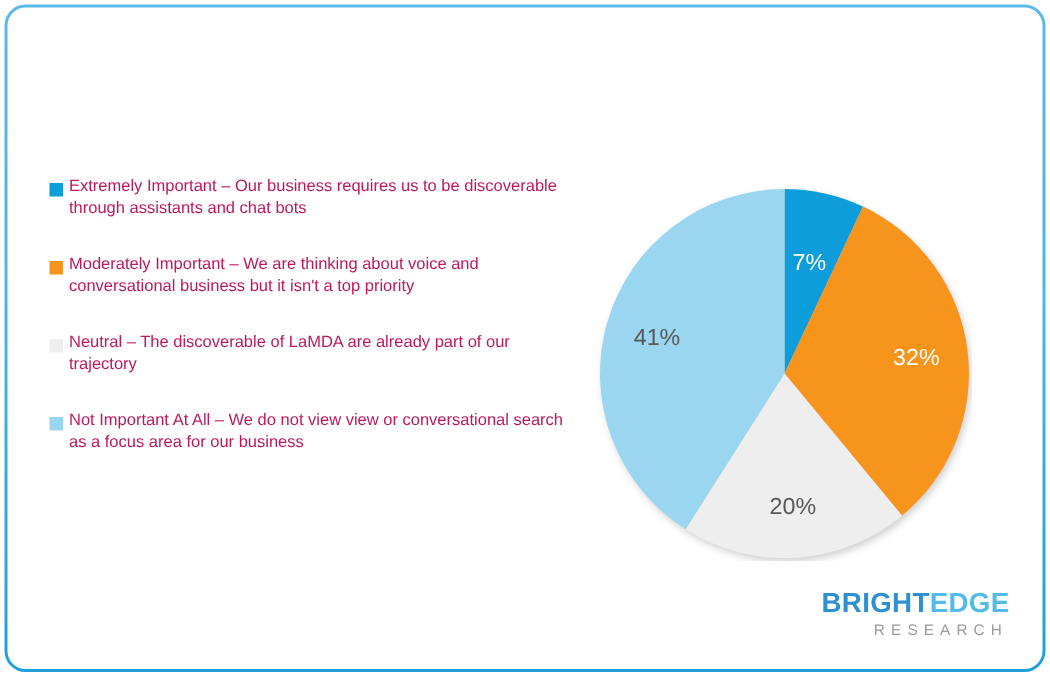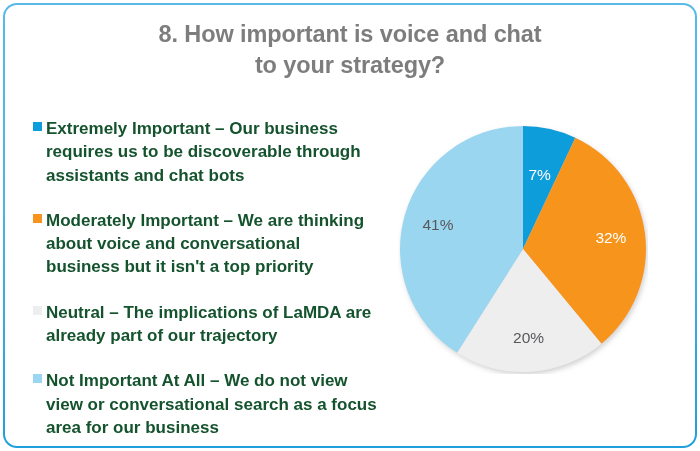--- a/index.html
+++ b/index.html
@@ -72,24 +72,23 @@
     margin-bottom: 22px;
   }
   .legend-marker {
     width: 9px;
     height: 9px;
     flex: 0 0 9px;
     margin-top: 5px;
     margin-right: 4px;
   }
   .legend-label {
-    color: #14532d;
-    font-size: 17px;
+    color: #be185d;
+    font-size: 11px;
     line-height: 1.37;
-    font-weight: bold;
   }
 
   
   #pie-wrap {
     position: absolute;
     left: 393px;
     top: 119px;
     width: 250px;
     height: 250px;
   }
@@ -128,37 +127,33 @@
     padding-right: 1px;
   }
 </style>
 </head>
 <body>
 
 <div id="slide">
   <div id="frame">
     <div id="frame-inner">
 
-      <div id="title">
-        <span class="tline">8. How important is voice and chat</span>
-        <span class="tline">to your strategy?</span>
-      </div>
 
       <div id="legend">
         <div class="legend-item">
           <span class="legend-marker" style="background:#0d9ddb"></span>
           <span class="legend-label">Extremely Important – Our business requires us to be discoverable through assistants and chat bots</span>
         </div>
         <div class="legend-item">
           <span class="legend-marker" style="background:#f7941e"></span>
           <span class="legend-label">Moderately Important – We are thinking about voice and conversational business but it isn't a top priority</span>
         </div>
         <div class="legend-item">
           <span class="legend-marker" style="background:#eeeeef"></span>
-          <span class="legend-label">Neutral – The implications of LaMDA are already part of our trajectory</span>
+          <span class="legend-label">Neutral – The discoverable of LaMDA are already part of our trajectory</span>
         </div>
         <div class="legend-item">
           <span class="legend-marker" style="background:#9bd6f0"></span>
           <span class="legend-label">Not Important At All – We do not view view or conversational search as a focus area for our business</span>
         </div>
       </div>
 
       <div id="pie-wrap">
         <svg id="pie-svg" viewBox="0 0 250 250">
           <defs>
@@ -174,16 +169,22 @@
             </g>
           <g id="pie-labels">
               <text x="141.6" y="56.1" text-anchor="middle" class="slice-label" fill="#ffffff">7%</text>
               <text x="212.9" y="119.4" text-anchor="middle" class="slice-label" fill="#ffffff">32%</text>
               <text x="130.6" y="218.9" text-anchor="middle" class="slice-label" fill="#58585a">20%</text>
               <text x="40.0" y="105.8" text-anchor="middle" class="slice-label" fill="#58585a">41%</text>
             </g>
         </svg>
       </div>
 
+      <div id="logo">
+        <div id="logo-word">
+          <span class="logo-bright">BRIGHT</span><span class="logo-edge">EDGE</span>
+        </div>
+        <div id="logo-sub">RESEARCH</div>
+      </div>
 
     </div>
   </div>
 </div>
 
 </body></html>

